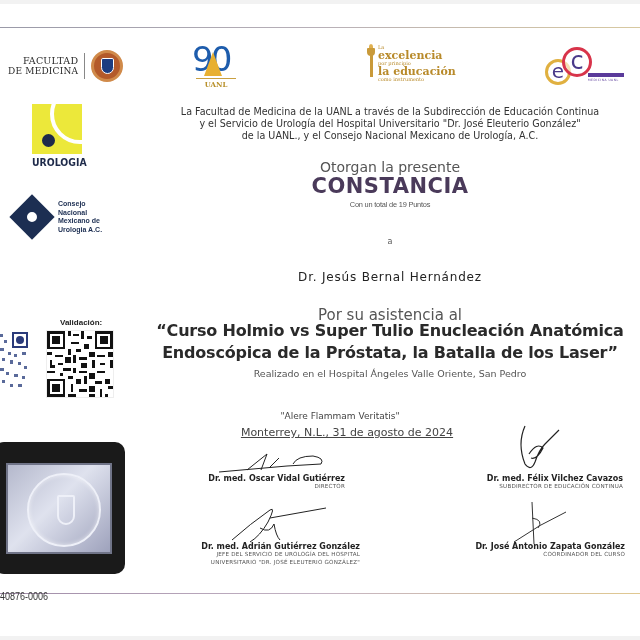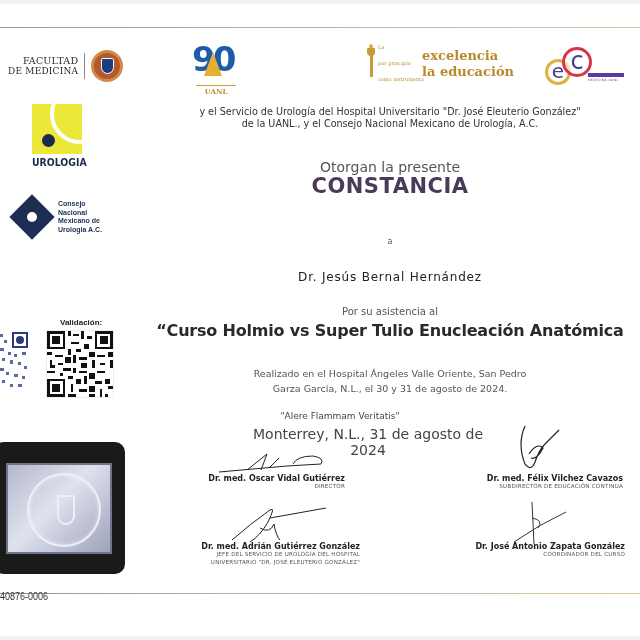--- a/index.html
+++ b/index.html
@@ -14,32 +14,32 @@
 
   
   .logo-fm { position: absolute; left: 8px; top: 50px; display: flex; align-items: center; }
   .fm-text { font-family: "DejaVu Serif", serif; font-size: 9px; line-height: 10px; color: #2a2a2a; text-align: right; letter-spacing: 0.2px; }
   .fm-text .l1 { font-size: 9.5px; }
   .fm-sep { width: 1px; height: 26px; background: #888; margin: 0 6px; }
   .fm-seal { width: 32px; height: 32px; border-radius: 50%; background: #b45a2a; border: 3px solid #d08a4a; display: flex; align-items: center; justify-content: center; }
   .fm-shield { width: 13px; height: 16px; background: #1c3c80; border: 1.5px solid #fff; border-radius: 2px 2px 7px 7px; }
 
   .logo-90 { position: absolute; left: 192px; top: 44px; width: 50px; height: 46px; }
-  .logo-90 .num { position: absolute; left: 0; top: -2px; font-family: "DejaVu Sans", sans-serif; font-weight: bold; font-size: 34px; color: #1d5cac; letter-spacing: -3px; line-height: 34px; }
+  .logo-90 .num { position: absolute; left: 0; top: -2px; font-family: "DejaVu Sans", sans-serif; font-weight: normal; font-size: 34px; color: #1d5cac; letter-spacing: -3px; line-height: 34px; }
   .logo-90 .flame { position: absolute; left: 12px; top: 8px; width: 0; height: 0; border-left: 9px solid transparent; border-right: 9px solid transparent; border-bottom: 24px solid #e8b030; }
-  .logo-90 .uanl { position: absolute; left: 4px; top: 34px; width: 40px; text-align: center; font-family: "DejaVu Serif", serif; font-size: 7px; color: #b8902a; border-top: 1px solid #c9a040; padding-top: 1px; font-weight: bold; margin-top: 7px; }
+  .logo-90 .uanl { position: absolute; left: 4px; top: 34px; width: 40px; text-align: center; font-family: "DejaVu Serif", serif; font-size: 7px; color: #b8902a; border-top: 1px solid #c9a040; padding-top: 1px; font-weight: bold; }
 
   .logo-exc { position: absolute; left: 367px; top: 44px; display: flex; align-items: flex-start; }
   .torch { width: 8px; height: 36px; position: relative; margin-right: 3px; }
   .torch .cup { position: absolute; left: 0; top: 4px; width: 8px; height: 8px; background: #c99a3a; border-radius: 1px 1px 4px 4px; }
   .torch .stick { position: absolute; left: 2.5px; top: 11px; width: 3px; height: 22px; background: #c99a3a; }
   .torch .fl { position: absolute; left: 2px; top: 0; width: 4px; height: 5px; background: #e0b050; border-radius: 50% 50% 0 0; }
   .exc-text { font-family: "DejaVu Serif", serif; color: #b88a2a; line-height: 7px; }
   .exc-text .s { font-size: 5px; }
-  .exc-text .b { font-size: 13px; font-weight: bold; line-height: 9px; margin-left: 44px; }
+  .exc-text .b { font-size: 11px; font-weight: bold; line-height: 9px; }
 
   .logo-esc { position: absolute; left: 545px; top: 47px; width: 80px; height: 42px; }
   .esc-e { position: absolute; left: 0; top: 12px; width: 26px; height: 26px; border-radius: 50%; border: 3px solid #e0b040; font-size: 20px; line-height: 19px; text-align: center; color: #4a3a8a; font-family: "DejaVu Sans", sans-serif; }
   .esc-c { position: absolute; left: 17px; top: 0; width: 30px; height: 30px; border-radius: 50%; border: 3px solid #d8344a; font-size: 24px; line-height: 23px; text-align: center; color: #4a3a8a; font-family: "DejaVu Sans", sans-serif; background: rgba(255,255,255,0.6); }
   .esc-bar { position: absolute; left: 43px; top: 26px; width: 36px; height: 4px; background: #5a3a9a; }
   .esc-sub { position: absolute; left: 43px; top: 31px; width: 36px; font-size: 3px; color: #5a3a9a; letter-spacing: 0.5px; }
 
   
   .logo-uro { position: absolute; left: 32px; top: 104px; width: 52px; }
   .uro-box { width: 50px; height: 50px; background: #ece83a; position: relative; overflow: hidden; }
@@ -54,25 +54,25 @@
 
   
   .center { position: absolute; left: 140px; width: 500px; text-align: center; }
   .intro { top: 106px; font-size: 9.6px; line-height: 12px; color: #333; font-family: "DejaVu Sans", sans-serif; }
   .otorgan { top: 159px; font-size: 14px; color: #555; }
   .constancia { top: 174px; font-size: 21px; font-weight: bold; color: #4a3a5a; letter-spacing: 0.5px; line-height: 24px; }
   .credits { top: 200px; font-family: "Liberation Sans", sans-serif; font-size: 7.4px; line-height: 10px; color: #333; letter-spacing: -0.2px; }
   .credits .g { color: #555; }
   .a { top: 237px; font-size: 8px; color: #555; }
   .name { top: 270px; font-size: 12px; color: #222; letter-spacing: 0.8px; }
-  .por { top: 306px; font-size: 10px; color: #555; }
+  .por { top: 306px; font-size: 15px; color: #555; }
   .course { top: 320px; font-size: 16px; font-weight: bold; line-height: 22px; color: #2a2a2a; letter-spacing: -0.2px; }
   .realizado { top: 366px; font-size: 9.5px; line-height: 15px; color: #555; }
   .motto { top: 411px; left: 250px; width: 180px; font-size: 9px; color: #444; }
-  .city { top: 426px; left: 253px; width: 230px; font-size: 14px; color: #444; }
+  .city { top: 426px; left: 232px; width: 230px; font-size: 11px; color: #444; text-decoration: underline; }
 
   
   .qr-left { position: absolute; left: 0; top: 330px; width: 30px; height: 60px; overflow: hidden; }
   .qr-validation-label { position: absolute; left: 60px; top: 318px; font-family: "Liberation Sans", sans-serif; font-weight: bold; font-size: 8px; color: #222; }
   .qr-main { position: absolute; left: 46px; top: 330px; width: 68px; height: 68px; border: 1px solid #eee; }
   .qr-svg { width: 100%; height: 100%; display: block; }
 
   
   .seal-frame { position: absolute; left: -6px; top: 442px; width: 131px; height: 132px; background: #1a1a1a; border-radius: 10px; }
   .seal-inner { position: absolute; left: 12px; top: 21px; width: 106px; height: 91px; background: linear-gradient(135deg, #b4b8cc 0%, #dfe2ee 45%, #9ea2bc 100%); border: 2px solid #707488; }
@@ -148,36 +148,38 @@
   <div class="diamond"></div>
   <div class="cnmu-text">
     <div>Consejo</div>
     <div>Nacional</div>
     <div>Mexicano de</div>
     <div>Urologia A.C.</div>
   </div>
 </div>
 
 <div class="center intro">
+  <div>La Facultad de Medicina de la UANL a través de la Subdirección de Educación Continua</div>
   <div>y el Servicio de Urología del Hospital Universitario "Dr. José Eleuterio González"</div>
   <div>de la UANL., y el Consejo Nacional Mexicano de Urología, A.C.</div>
 </div>
 <div class="center otorgan">Otorgan la presente</div>
 <div class="center constancia">CONSTANCIA</div>
 <div class="center credits">
+  <div class="g">Con un total de 19 Puntos</div>
 </div>
 <div class="center a">a</div>
 <div class="center name">Dr. Jesús Bernal Hernández</div>
 <div class="center por">Por su asistencia al</div>
 <div class="center course">
   <div>“Curso Holmio vs Super Tulio Enucleación Anatómica</div>
+  <div>Endoscópica de la Próstata, la Batalla de los Laser”</div>
 </div>
 <div class="center realizado">
   <div>Realizado en el Hospital Ángeles Valle Oriente, San Pedro</div>
-  <div>Garza García, N.L., el 30 y 31 de agosto de 2024.</div>
 </div>
 <div class="center motto">"Alere Flammam Veritatis"</div>
 <div class="center city">Monterrey, N.L., 31 de agosto de 2024</div>
 
 <div class="qr-left">
   <svg width="30" height="60" viewBox="0 0 30 60">
     <rect x="12" y="2" width="16" height="16" fill="#2a3a7a"></rect>
       <rect x="14" y="4" width="12" height="12" fill="#fff"></rect>
       <circle cx="20" cy="10" r="4" fill="#2a3a7a"></circle>
     <g fill="#5a6a9a">

